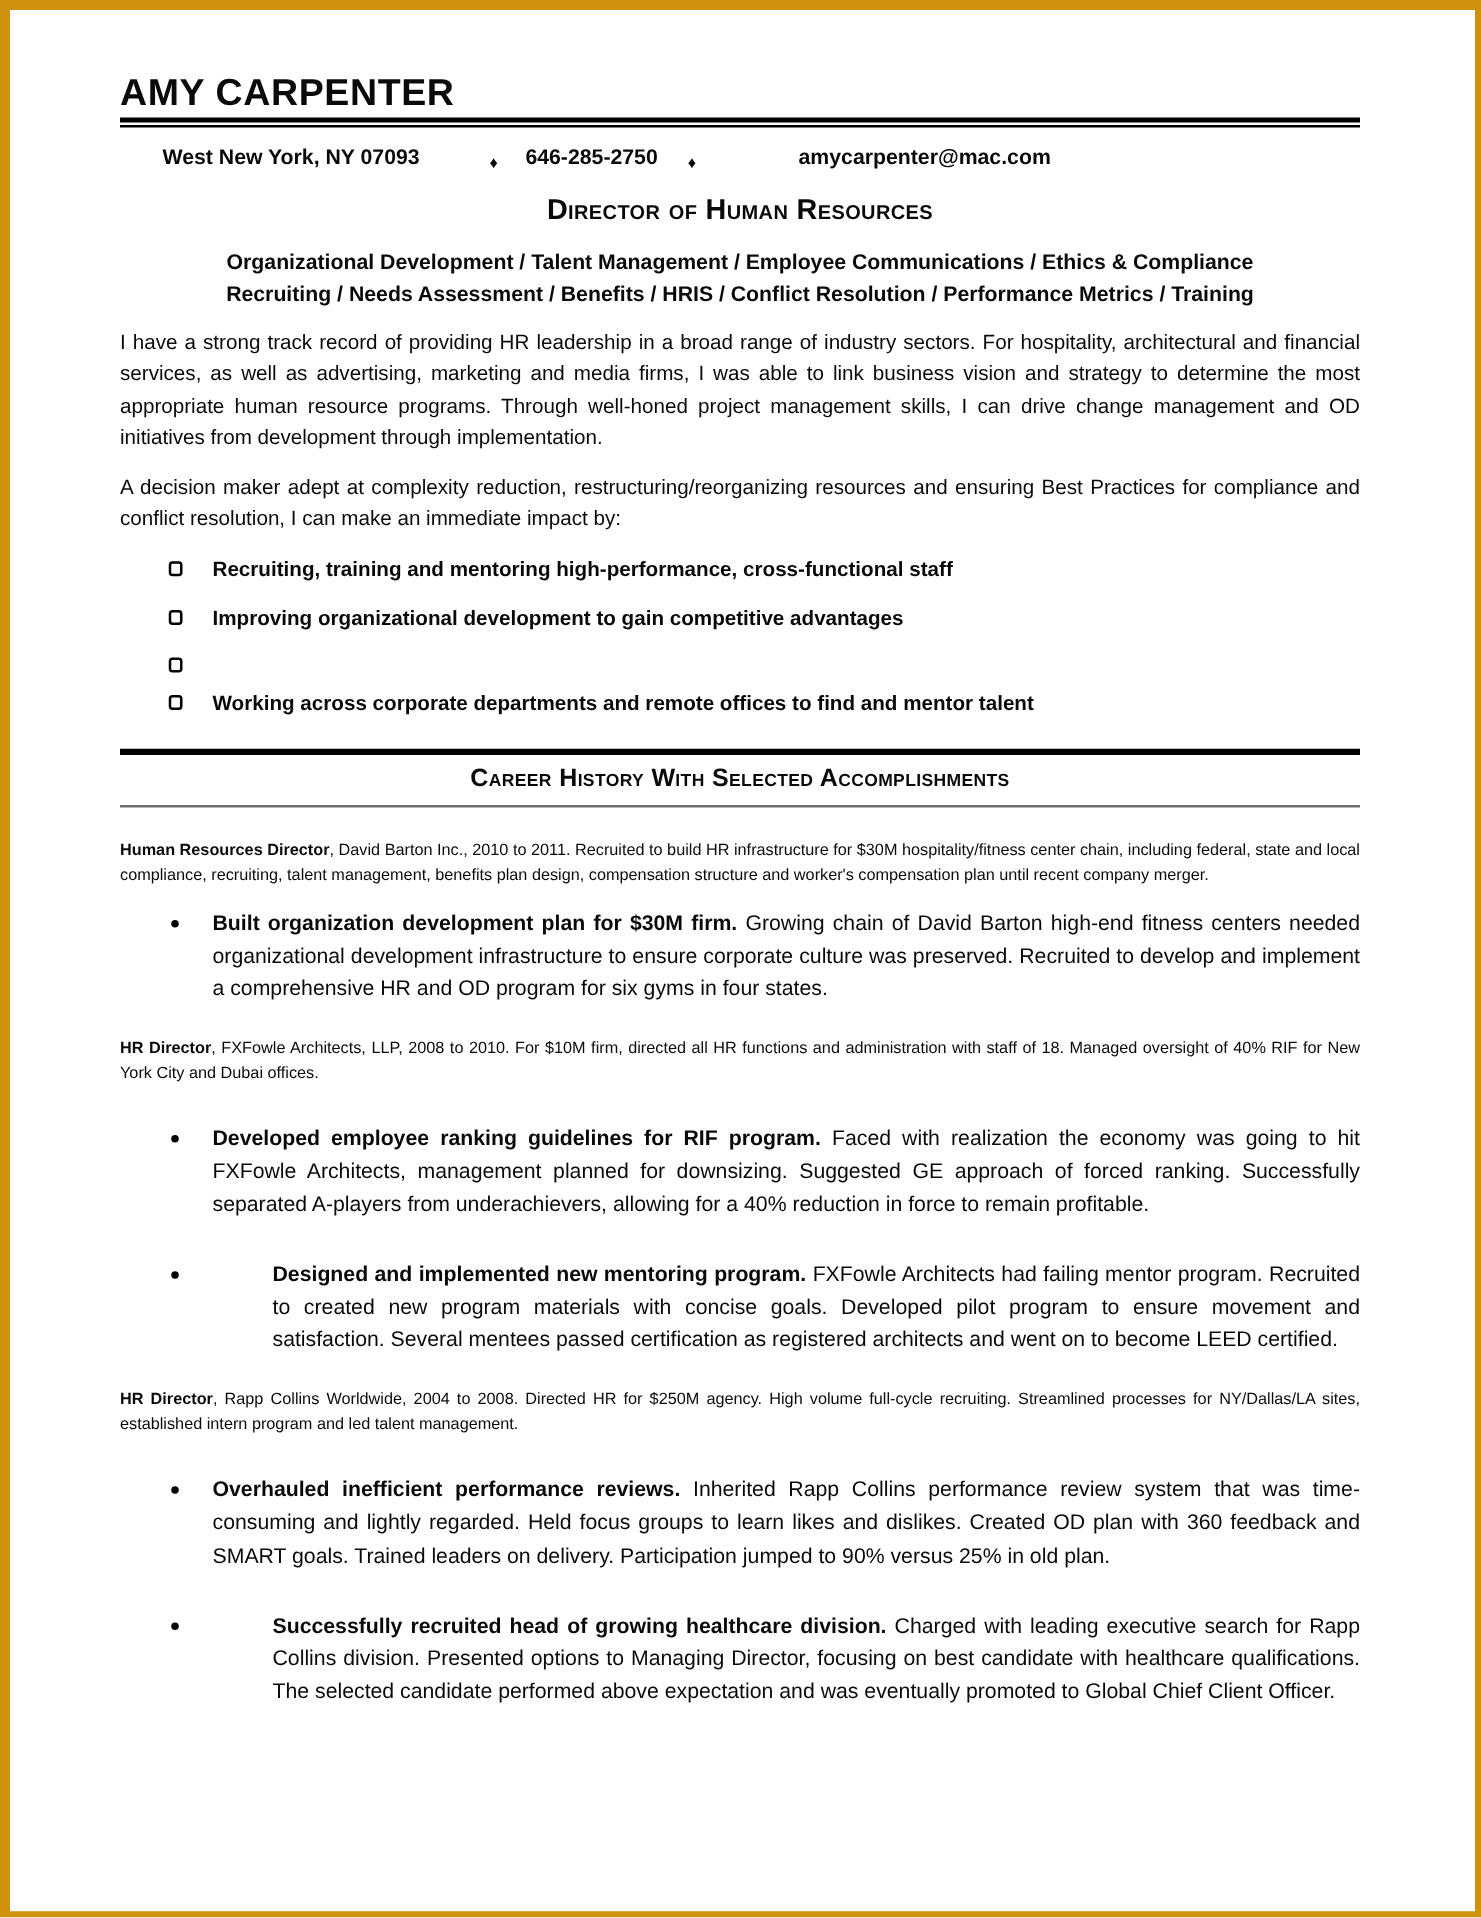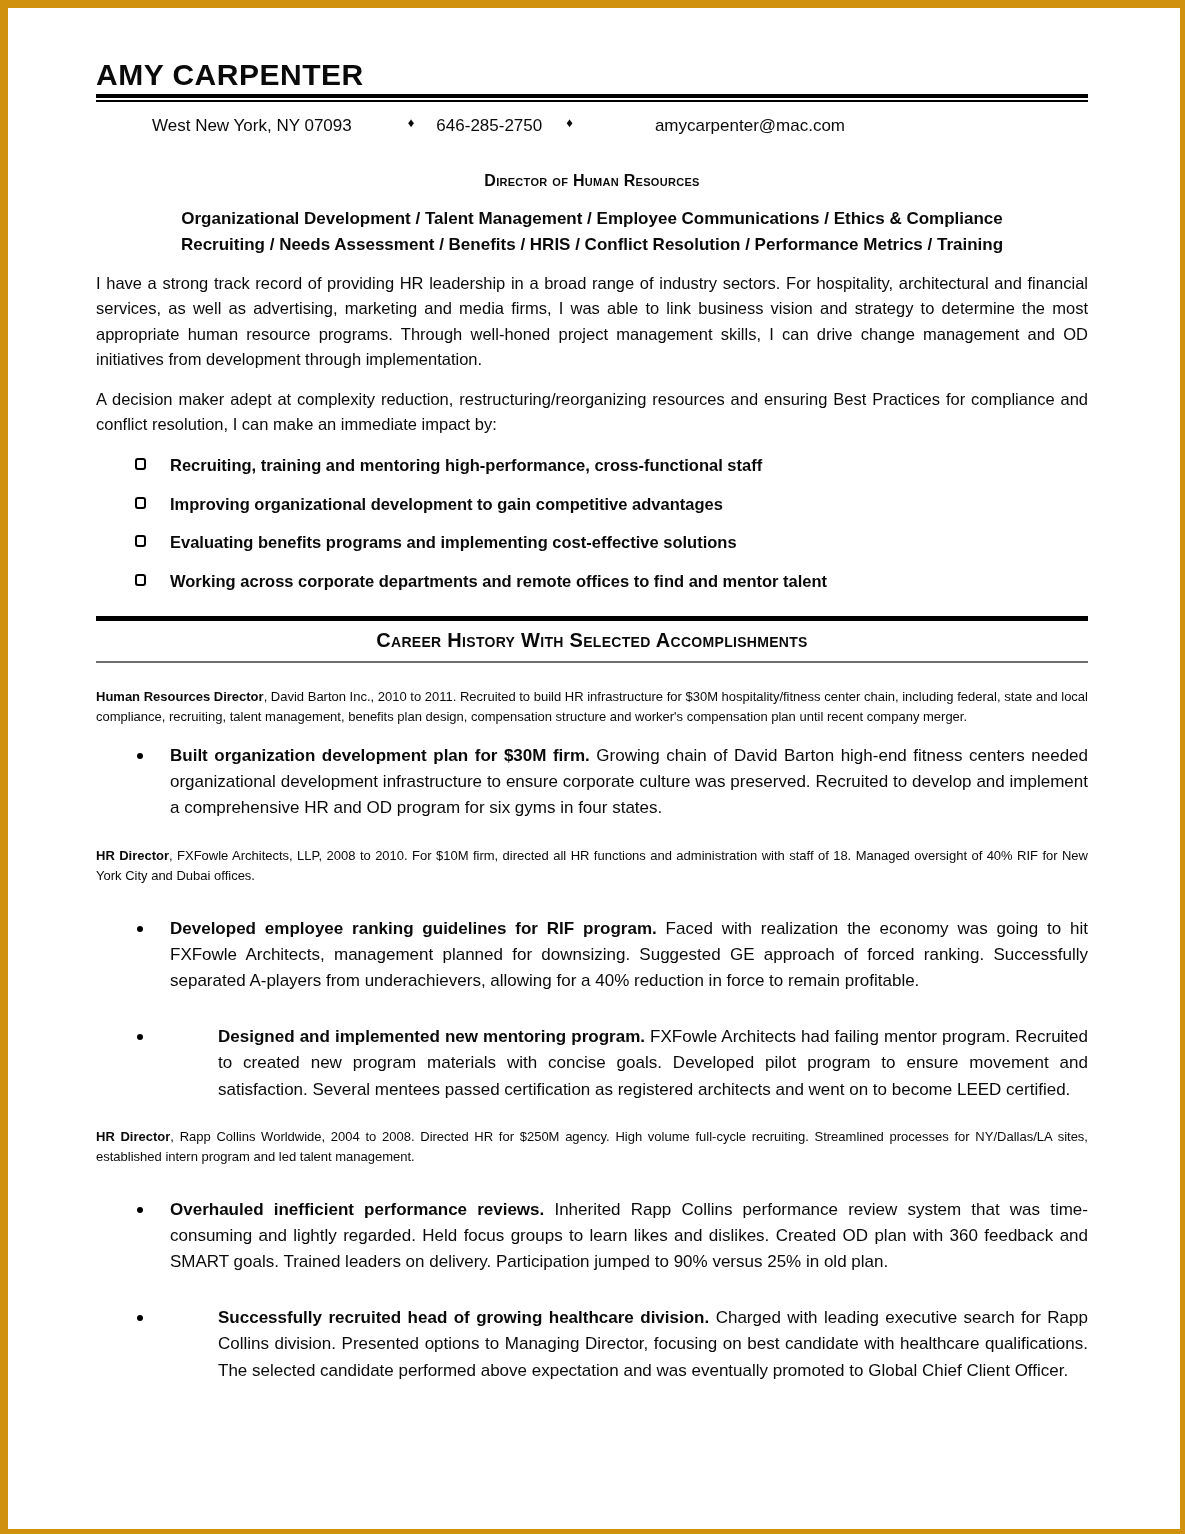--- a/index.html
+++ b/index.html
@@ -17,33 +17,33 @@
     overflow: hidden;
   }
   
   .name {
     font-size: 30px; font-weight: bold; letter-spacing: 0.5px;
     margin: 0; line-height: 1.1;
   }
   .name-rule-thick { height: 4px; background: #000; margin-top: 3px; }
   .name-rule-thin  { height: 2px; background: #000; margin-top: 2px; }
   .contact {
-    display: flex; align-items: flex-start;
-    margin: 14px 0 0 56px;
-    font-size: 17px; white-space: nowrap;
+    display: flex; align-items: flex-end;
+    margin: 14px 0 0 34px;
+    font-size: 17px; white-space: nowrap; font-weight: bold;
   }
   .contact .diamond { font-size: 13px; line-height: 1; }
   .contact .loc   { margin-right: 56px; }
   .contact .d1    { margin-right: 22px; }
   .contact .phone { margin-right: 24px; }
   .contact .d2    { margin-right: 82px; }
   .doc-title {
-    margin-top: 36px;
+    margin-top: 18px;
     text-align: center;
-    font-size: 16px; font-weight: bold;
+    font-size: 23px; font-weight: bold;
     font-variant-caps: small-caps;
     letter-spacing: 0.3px;
   }
   
   .skills { margin-top: 16px; text-align: center; font-weight: bold; font-size: 17px; line-height: 1.5; }
   .skills div { white-space: nowrap; }
   
   .para {
     margin: 14px 0 0 0;
     font-size: 16.5px; line-height: 1.54;
@@ -120,21 +120,20 @@
     <li>
       <span class="box"></span>
       <span class="txt">Recruiting, training and mentoring high-performance, cross-functional staff</span>
     </li>
     <li>
       <span class="box"></span>
       <span class="txt">Improving organizational development to gain competitive advantages</span>
     </li>
     <li>
       <span class="box"></span>
-      <span class="txt">Evaluating benefits programs and implementing cost-effective solutions</span>
     </li>
     <li>
       <span class="box"></span>
       <span class="txt">Working across corporate departments and remote offices to find and mentor talent</span>
     </li>
   </ul>
 
   <div class="section">
     <div class="rule-thick"></div>
     <div class="section-title">Career History With Selected Accomplishments</div>

